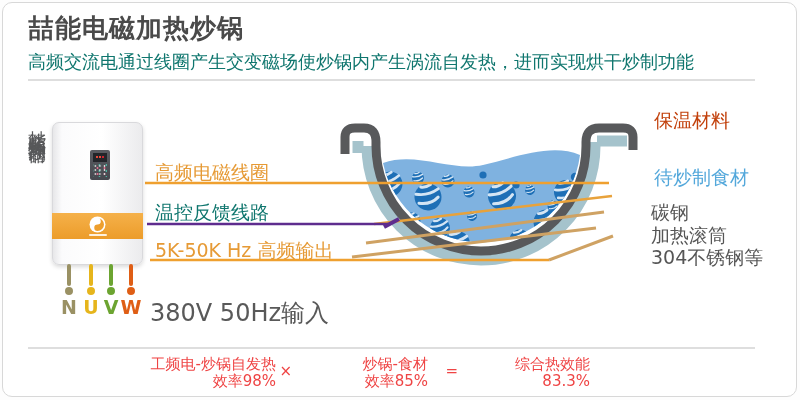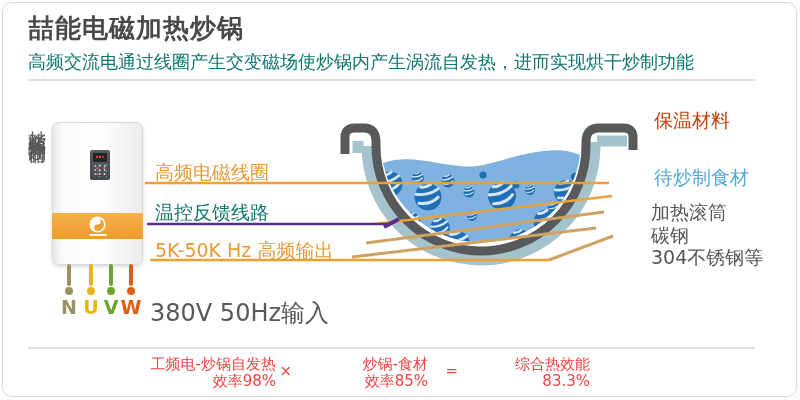--- a/index.html
+++ b/index.html
@@ -172,22 +172,22 @@
   </div>
   <div class="abs power">380V 50Hz输入</div>
 
   <div class="abs callout c-coil">高频电磁线圈</div>
   <div class="abs callout c-feedback">温控反馈线路</div>
   <div class="abs callout c-output">5K-50K Hz 高频输出</div>
 
   <div class="abs r-label r-insulation">保温材料</div>
   <div class="abs r-label r-food">待炒制食材</div>
   <div class="abs r-label r-drum">
+    <div>碳钢</div>
     <div>加热滚筒</div>
-    <div>碳钢</div>
     <div>304不锈钢等</div>
   </div>
 
   <div class="divider div-bottom"></div>
   <div class="abs formula f1">
     <div>工频电-炒锅自发热</div>
     <div>效率98%</div>
   </div>
   <div class="abs formula op1">×</div>
   <div class="abs formula f2">

